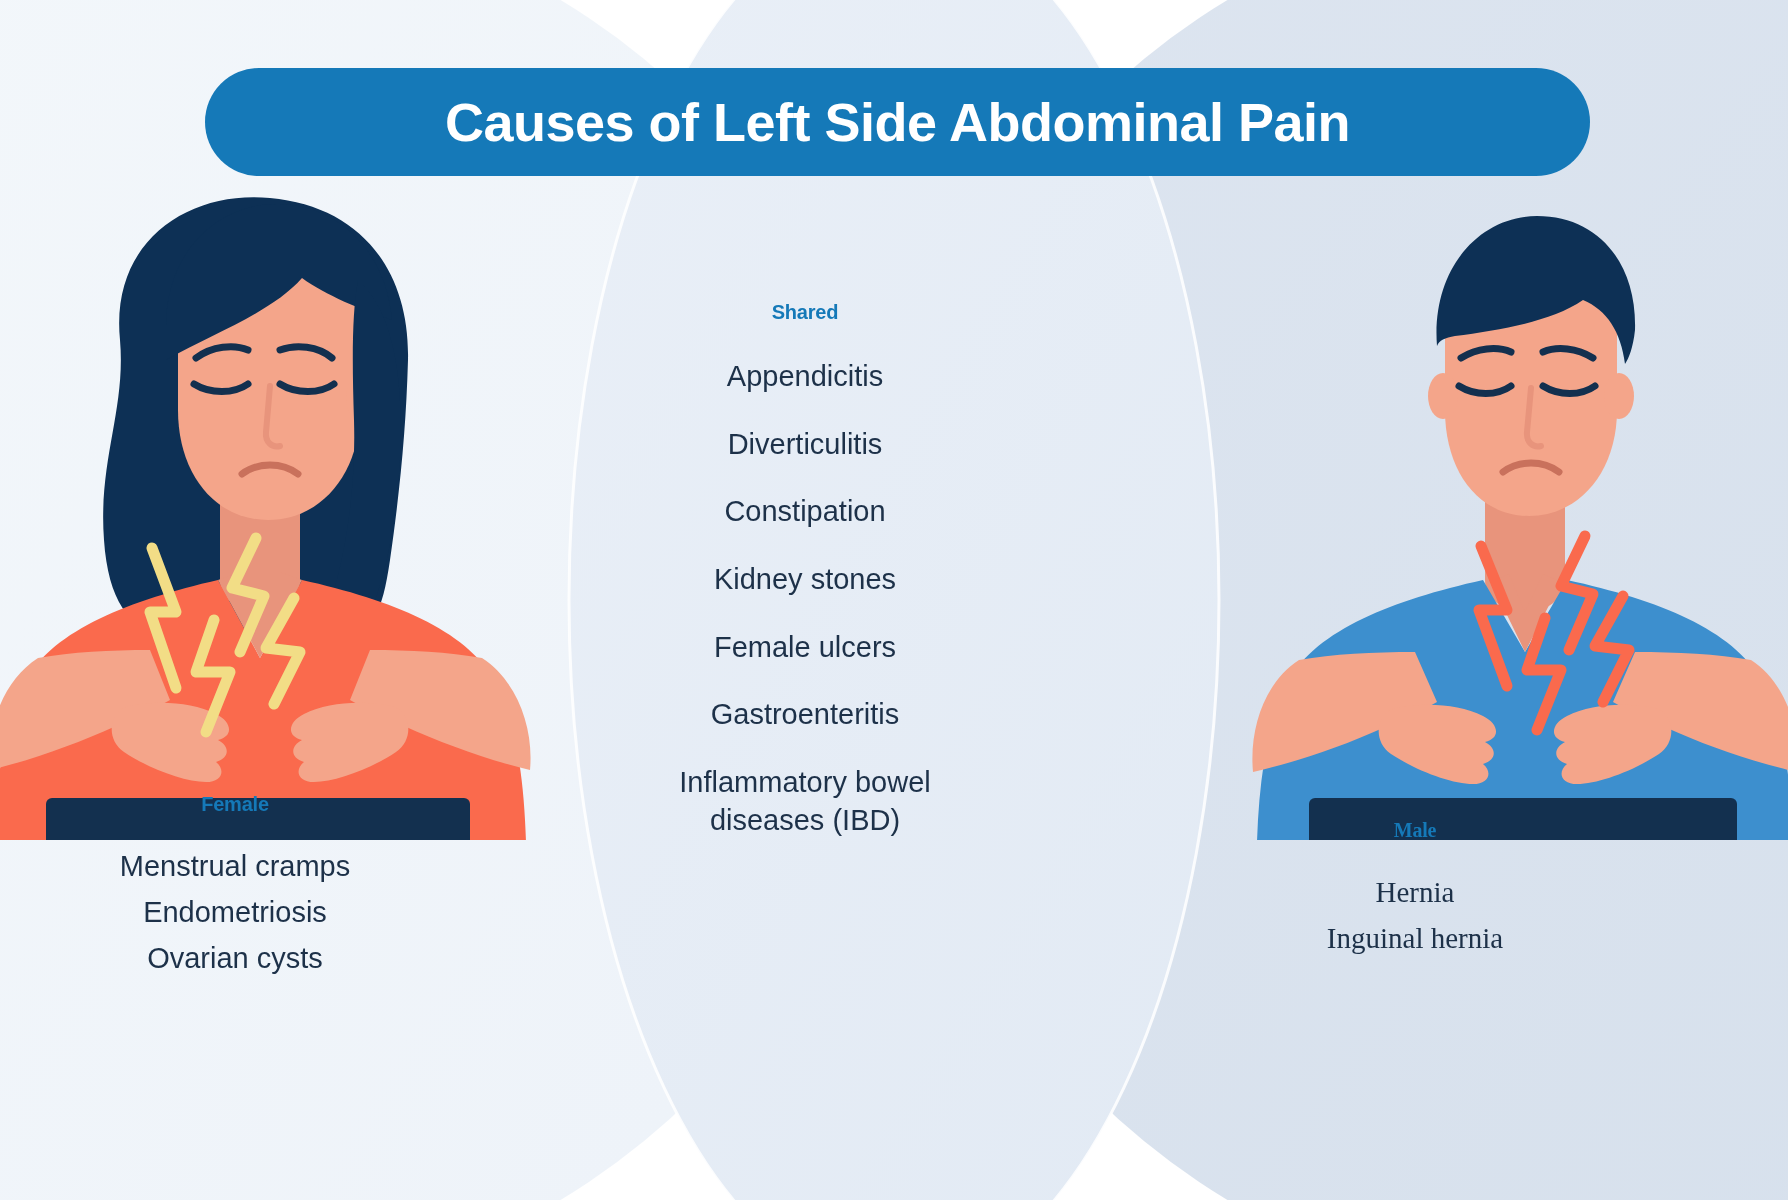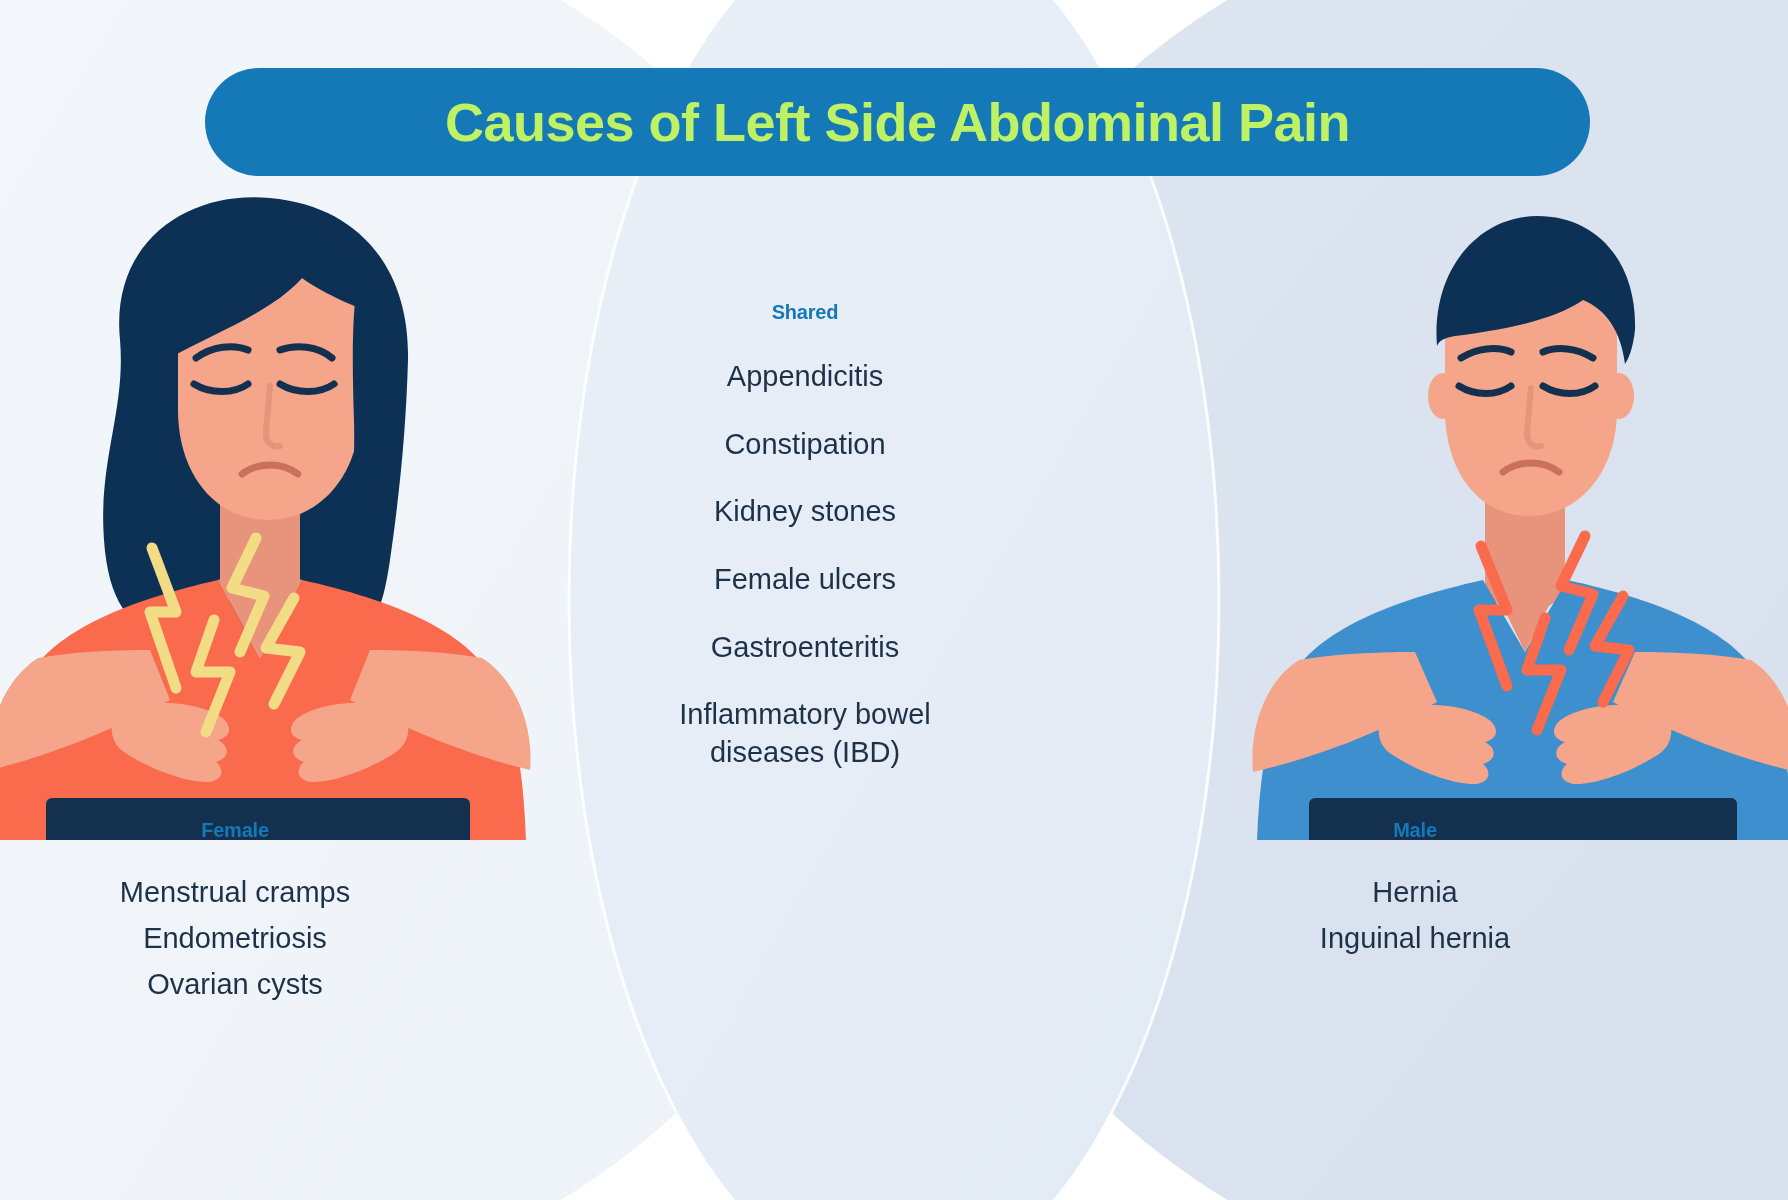--- a/index.html
+++ b/index.html
@@ -37,21 +37,21 @@
     width: 1385px;
     height: 108px;
     background: #1579b8;
     border-radius: 54px;
     display: flex;
     align-items: center;
     justify-content: center;
     z-index: 40;
   }
   .title-text {
-    color: #bef264;
+    color: #ffffff;
     font-size: 54px;
     font-weight: bold;
     letter-spacing: -0.5px;
     line-height: 1;
     white-space: nowrap;
   }
 
   
   .figure {
     position: absolute;
@@ -81,31 +81,32 @@
   .col-list li {
     color: #1d3149;
     font-size: 29px;
     line-height: 1.42;
     font-weight: normal;
   }
 
   
   #column-female {
     left: 0px;
-    top: 818px;
+    top: 792px;
     width: 470px;
   }
   #column-female .col-heading { margin-bottom: 30px; }
   #column-female .col-list li { margin-bottom: 5px; }
 
   
   #column-male {
     left: 1180px;
     top: 818px;
     width: 470px;
+    font-family: Liberation Serif, serif;
   }
   #column-male .col-heading { margin-bottom: 30px; }
   #column-male .col-list li { margin-bottom: 5px; }
 
   
   #column-shared {
     left: 620px;
     top: 300px;
     width: 370px;
   }
@@ -242,20 +243,21 @@
       <path d="M300 458 L282 510 L316 510 L292 570"></path>
       <path d="M340 376 L316 426 L348 434 L324 490"></path>
       <path d="M378 436 L350 486 L384 490 L358 542"></path>
     </g>
   </svg>
 
   <div class="column" id="column-shared">
     <div class="col-heading">Shared</div>
     <ul class="col-list">
       <li>Appendicitis</li>
+      <li>Diverticulitis</li>
       <li>Constipation</li>
       <li>Kidney stones</li>
       <li>Female ulcers</li>
       <li>Gastroenteritis</li>
       <li>Inflammatory bowel diseases (IBD)</li>
     </ul>
   </div>
 
   <div class="column" id="column-female">
     <div class="col-heading">Female</div>

